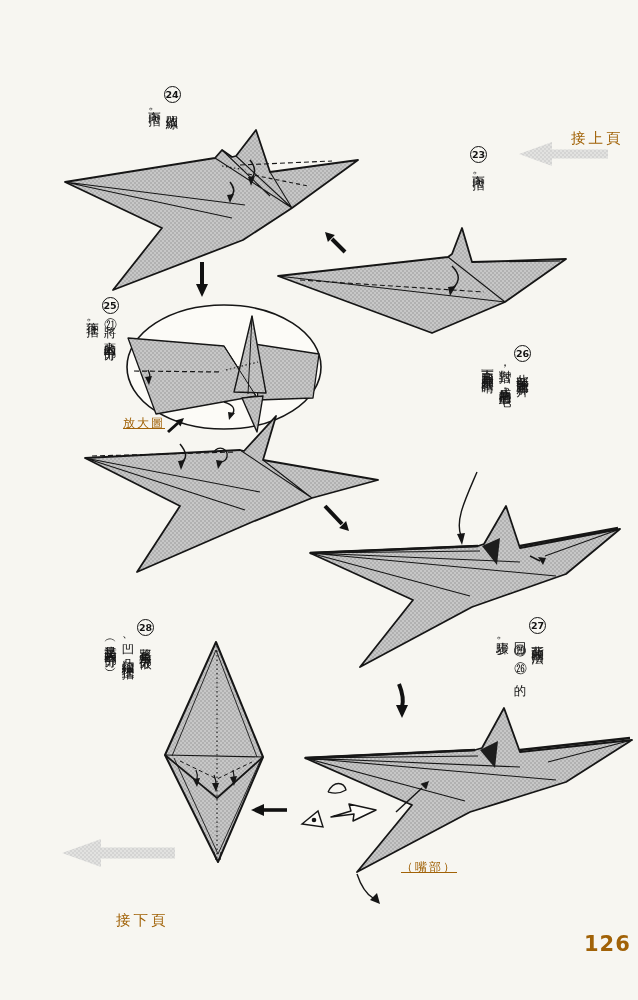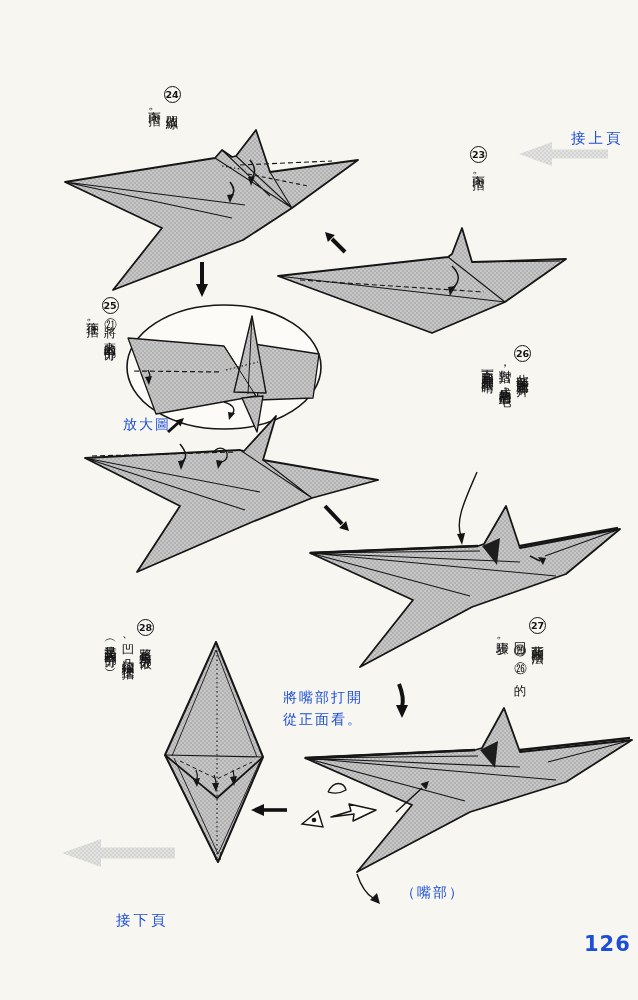--- a/index.html
+++ b/index.html
@@ -16,23 +16,23 @@
     color:#141414;font-weight:500;
   }
   .vcol{display:block;}
   .vcol + .vcol{padding-top:15px;}
   .circ{
     writing-mode:horizontal-tb;display:inline-block;
     width:15px;height:15px;border:1.4px solid #141414;border-radius:50%;
     font-size:9.5px;line-height:15px;text-align:center;font-weight:bold;
     letter-spacing:0;margin-bottom:2px;background:#f7f6f1;
   }
-  .htext{position:absolute;z-index:2;color:#1d4ed8;}
+  .htext{position:absolute;z-index:2;color:#a16207;}
   .nav-label{font-size:14.5px;letter-spacing:3px;font-weight:500;}
-  .note{font-size:14px;letter-spacing:2px;line-height:1.55;font-weight:500;}
+  .note{font-size:12px;letter-spacing:2px;line-height:1.55;font-weight:500;text-decoration:underline;}
   .pagenum{font-size:21px;font-weight:bold;letter-spacing:1px;}
 </style>
 </head>
 <body>
 
 <div id="page">
 
   <svg id="art" width="638" height="1000" viewBox="0 0 638 1000">
     <defs>
       <pattern id="ht" width="4" height="4" patternUnits="userSpaceOnUse">
@@ -217,22 +217,18 @@
     <div class="vcol"><span class="circ">28</span><span>將三角形部分依</span></div>
     <div class="vcol"><span>凹、凸摺線往上摺。</span></div>
     <div class="vcol"><span>（這是舌頭的部分。）</span></div>
   </div>
 
   <div class="htext nav-label" style="left:571px;top:129px;">接上頁</div>
   <div class="htext nav-label" style="left:116px;top:911px;">接下頁</div>
 
   <div class="htext note" style="left:123px;top:414px;">放大圖</div>
 
-  <div class="htext note" style="left:283px;top:687px;">
-    <div>將嘴部打開</div>
-    <div>從正面看。</div>
-  </div>
-
-  <div class="htext note" style="left:401px;top:882px;">（嘴部）</div>
+
+  <div class="htext note" style="left:401px;top:858px;">（嘴部）</div>
 
   <div class="htext pagenum" style="left:584px;top:932px;">126</div>
 
 </div>
 
 </body></html>

